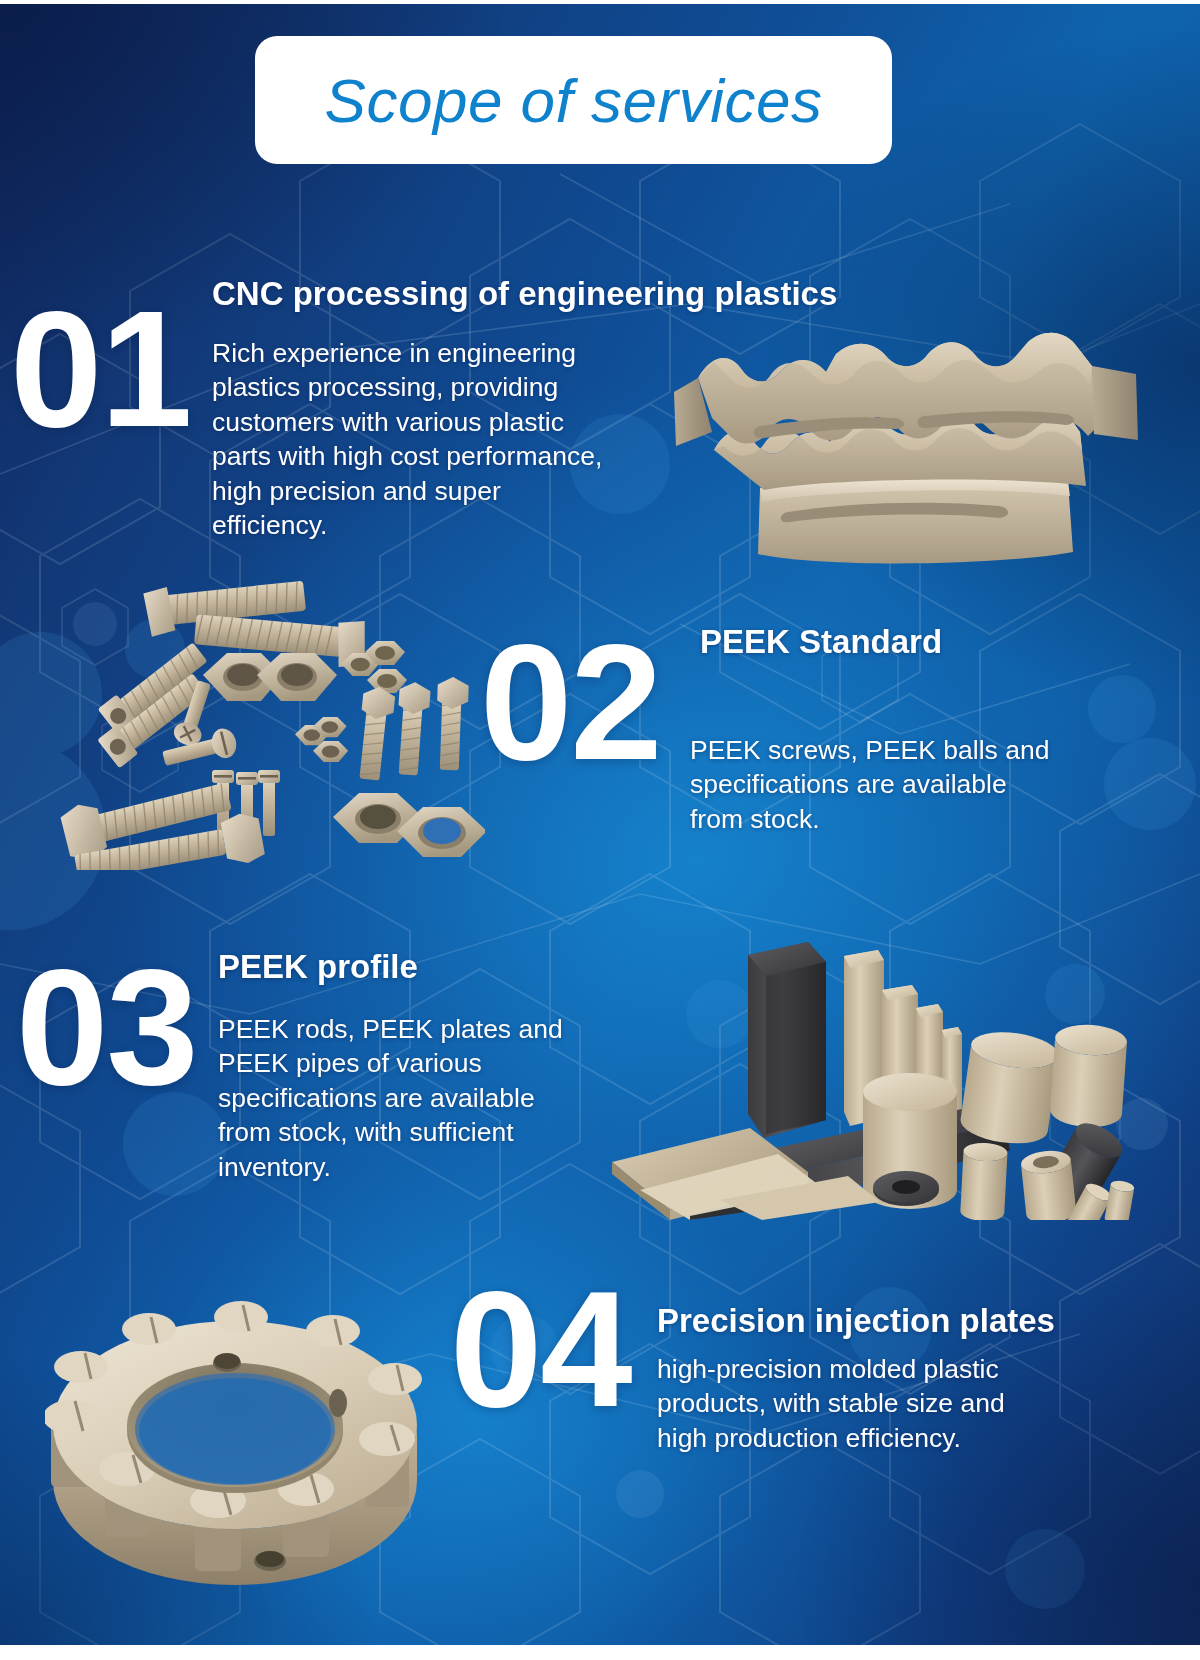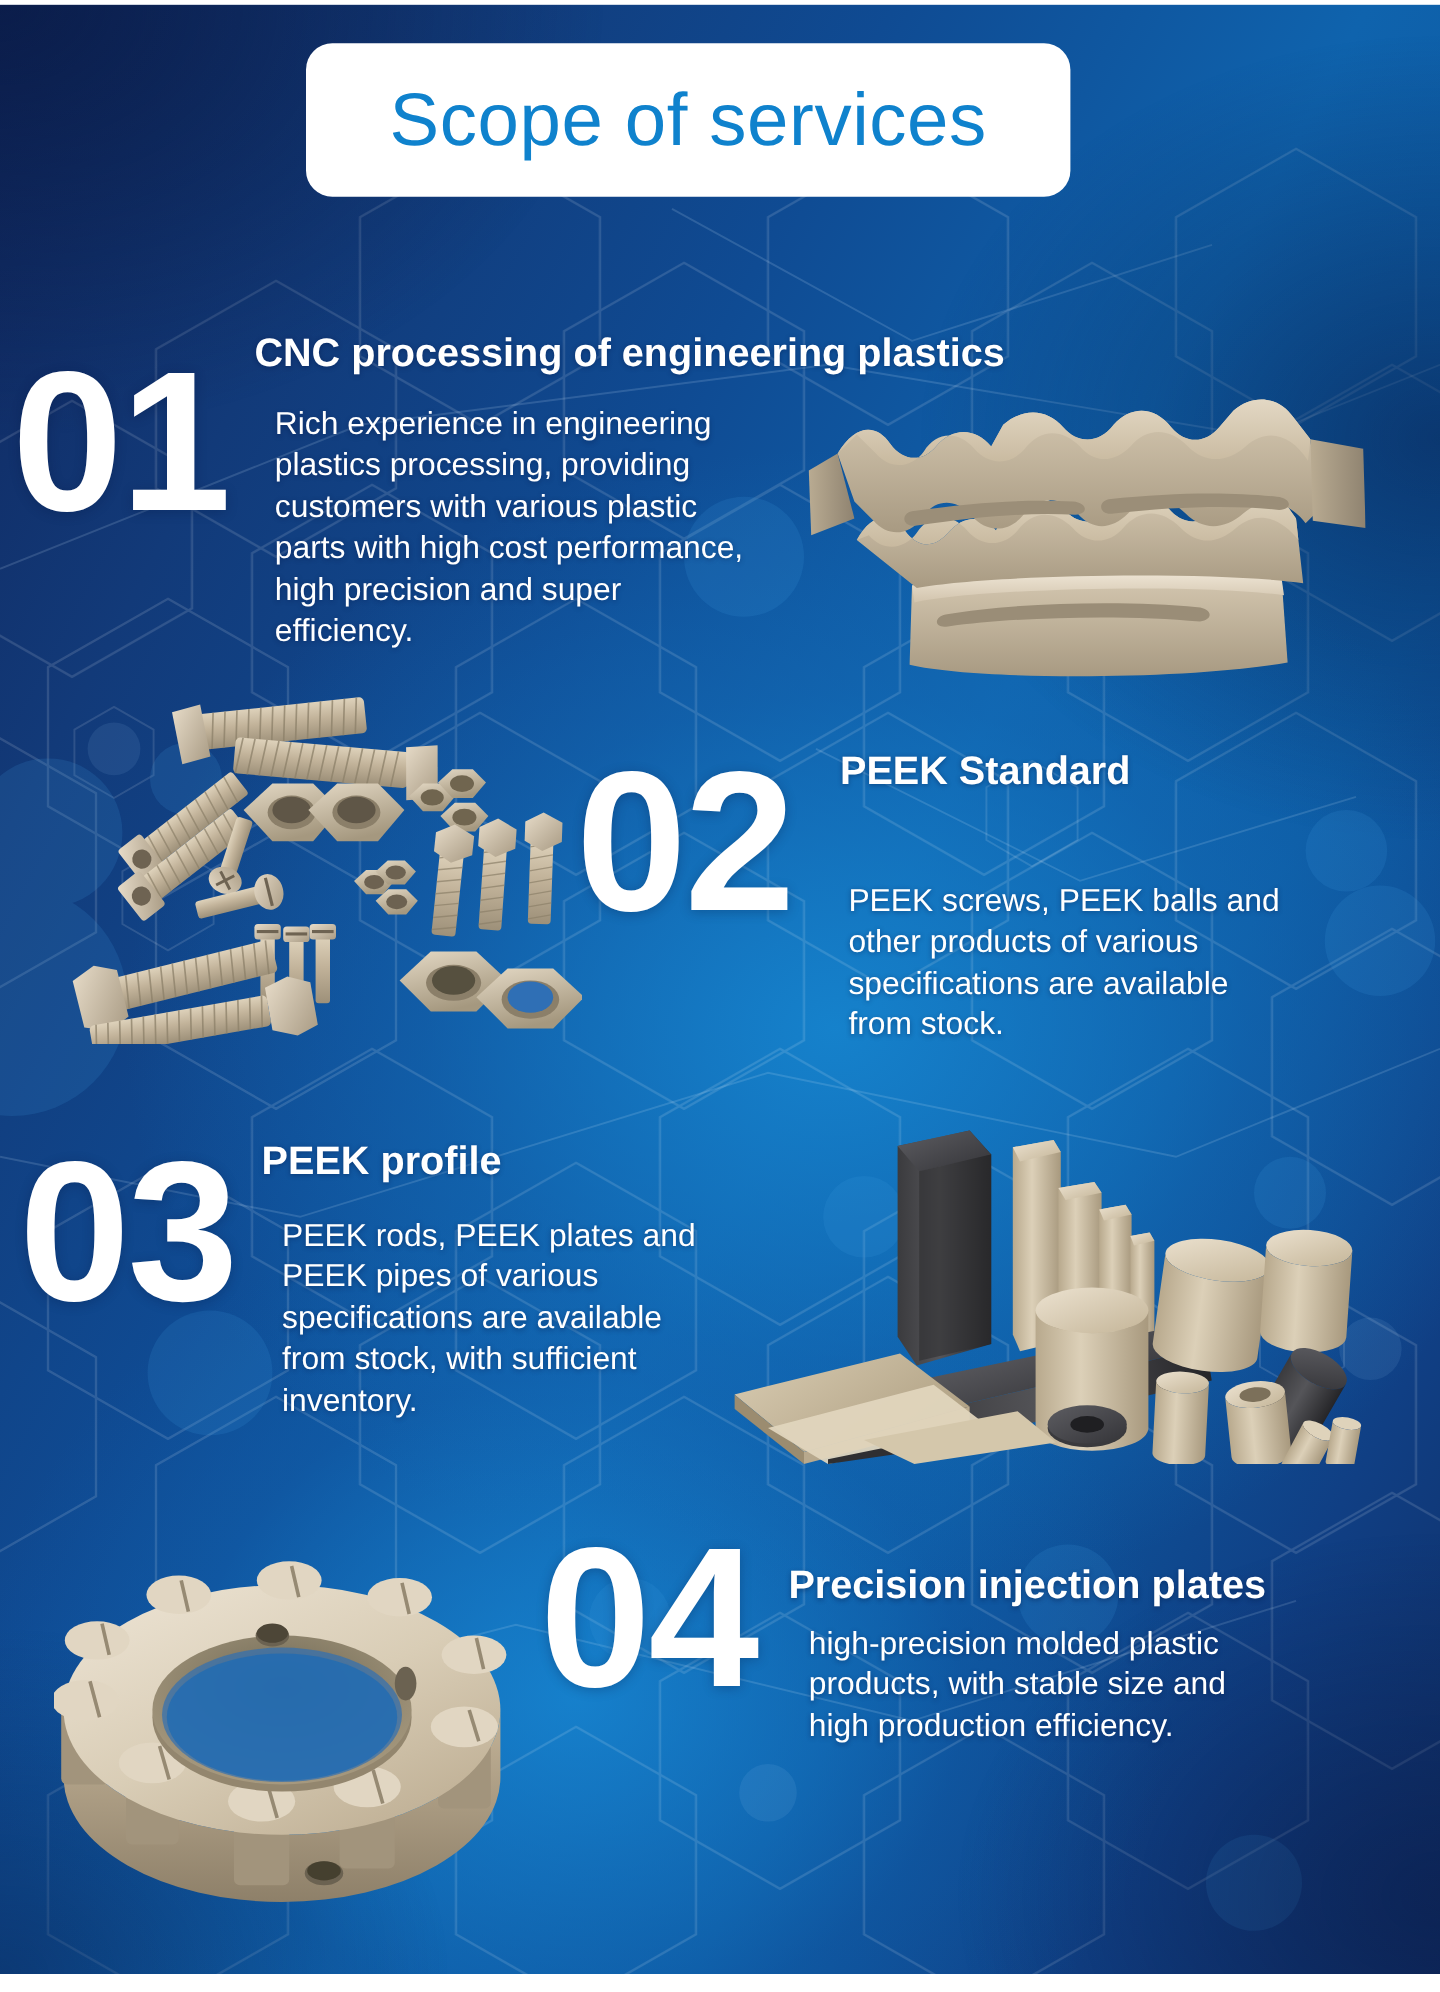--- a/index.html
+++ b/index.html
@@ -60,20 +60,21 @@
     width: 637px;
     height: 128px;
     background: #ffffff;
     border-radius: 22px;
     display: flex;
     align-items: center;
     justify-content: center;
   }
   #title-text {
     font-size: 62px;
+    font-style: italic;
     font-weight: 400;
     color: #0f82cd;
     letter-spacing: 0.5px;
     white-space: nowrap;
   }
 
   
   .section { position: absolute; }
   .num {
     position: absolute;
@@ -94,21 +95,21 @@
     text-shadow: 0 1px 4px rgba(0,25,70,0.45);
   }
   .body {
     position: absolute;
     font-size: 26.5px;
     font-weight: 400;
     color: #ffffff;
     line-height: 1.30;
     text-shadow: 0 1px 4px rgba(0,25,70,0.45);
   }
-  .body div { white-space: nowrap; margin-left: 17px; }
+  .body div { white-space: nowrap; }
 
   
   .photo { position: absolute; }
 
   
   #photo-cnc { left: 668px; top: 300px; width: 470px; height: 270px; }
 
   
   #photo-fasteners { left: 45px; top: 545px; width: 440px; height: 325px; }
 
@@ -311,21 +312,20 @@
         <path d="M30,78 L6,92 L8,146 L44,132 Z" fill="url(#pkSide)"></path>
       </svg>
     </div>
   </div>
 
   <div class="section">
     <div class="num" style="left:480px; top:625px;">02</div>
     <div class="heading" style="left:700px; top:623px;">PEEK Standard</div>
     <div class="body" style="left:690px; top:733px; width:430px;">
       <div>PEEK screws, PEEK balls and</div>
-      <div>other products of various</div>
       <div>specifications are available</div>
       <div>from stock.</div>
     </div>
 
     <div class="photo" id="photo-fasteners">
       <svg viewBox="0 0 440 325">
         <defs>
           <linearGradient id="fBody" x1="0" y1="0" x2="0" y2="1">
             <stop offset="0" stop-color="#ded2bb"></stop>
             <stop offset="0.45" stop-color="#c2b39a"></stop>

